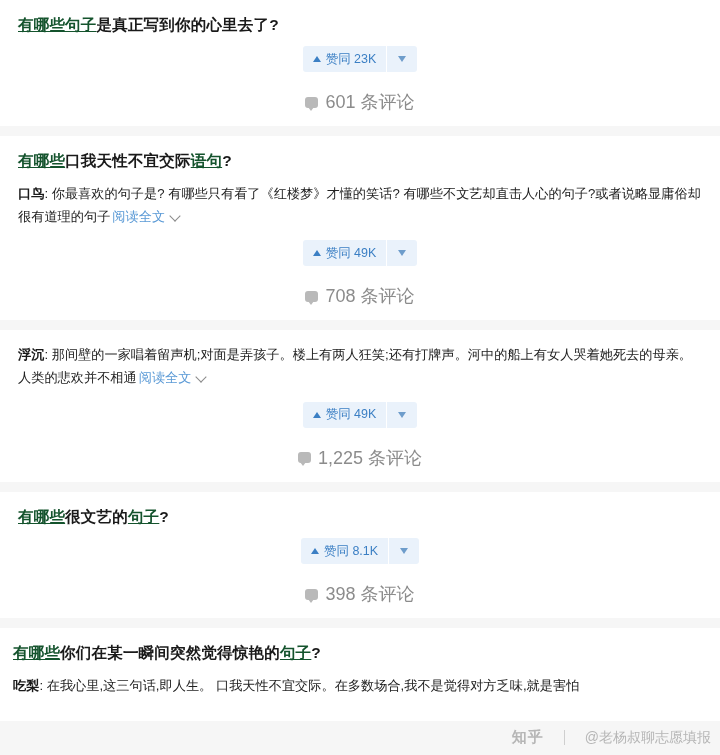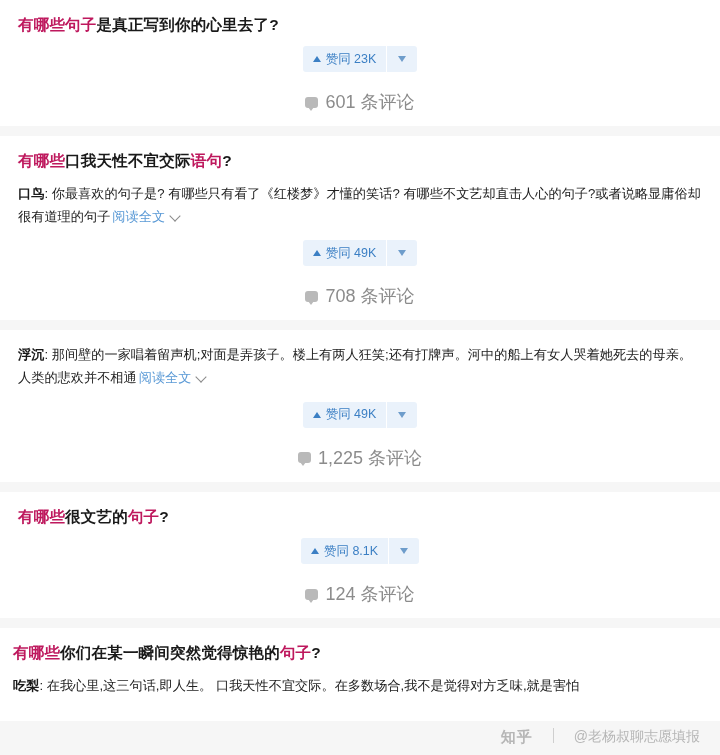--- a/index.html
+++ b/index.html
@@ -21,21 +21,21 @@
     margin-bottom: 10px;
   }
   .q-title {
     font-size: 15.5px;
     font-weight: bold;
     color: #1a1a1a;
     line-height: 1.45;
     margin: 0 0 10px 0;
     letter-spacing: 0.2px;
   }
-  .hl { color: #be185d; }
+  .hl { color: #14532d; text-decoration: underline; }
   .ans {
     font-size: 13.2px;
     color: #1a1a1a;
     line-height: 1.72;
     margin: 0 0 12px 0;
     word-break: break-all;
   }
   .author {
     font-weight: bold;
     color: #1a1a1a;
@@ -126,23 +126,24 @@
     content: "";
     position: absolute;
     left: 2.5px; bottom: -3px;
     width: 0; height: 0;
     border-left: 3px solid transparent;
     border-right: 3px solid transparent;
     border-top: 4px solid #b9b9b9;
   }
   .watermark {
     position: absolute;
-    right: 20px;
+    right: 9px;
     bottom: 8px;
     display: flex;
+    align-items: center;
     gap: 20px;
     color: #b6b6b6;
     font-size: 14px;
     pointer-events: none;
   }
   .wm-logo {
     font-weight: bold;
     font-size: 15px;
     color: #b6b6b6;
     letter-spacing: 1px;
@@ -237,21 +238,21 @@
             <span class="tri"></span>
             <span>赞同 8.1K</span>
           </div>
         <div class="vote-sep"></div>
         <div class="vote-down">
             <span class="tri"></span>
           </div>
       </div>
       <div class="comments">
           <span class="bubble"></span>
-          <span>124 条评论</span>
+          <span>398 条评论</span>
         </div>
     </div>
   </div>
 
   <div class="card last-card">
     <div class="q-title">
       <span class="hl">有哪些</span><span>你们在某一瞬间突然觉得惊艳的</span><span class="hl">句子</span><span>?</span>
     </div>
     <div class="ans">
       <span class="author">吃梨</span><span>: </span><span class="ans-body">在我心里,这三句话,即人生。 口我天性不宜交际。在多数场合,我不是觉得对方乏味,就是害怕</span>

